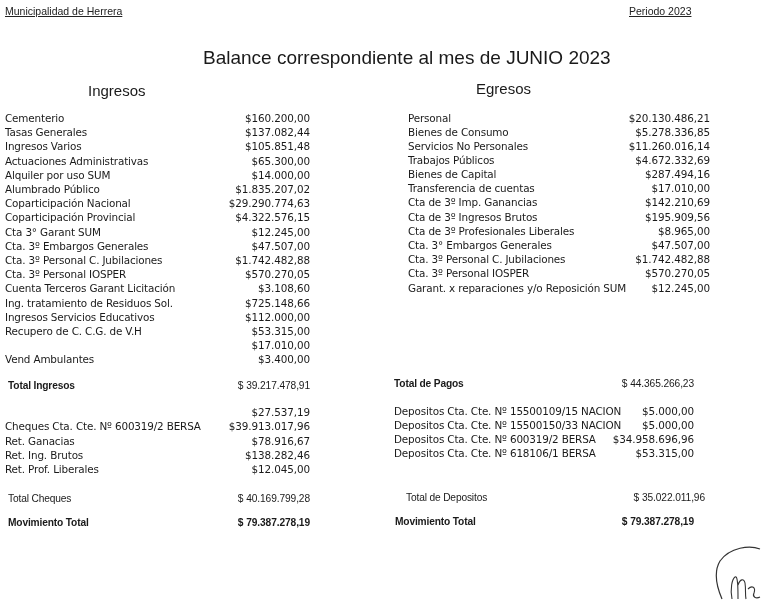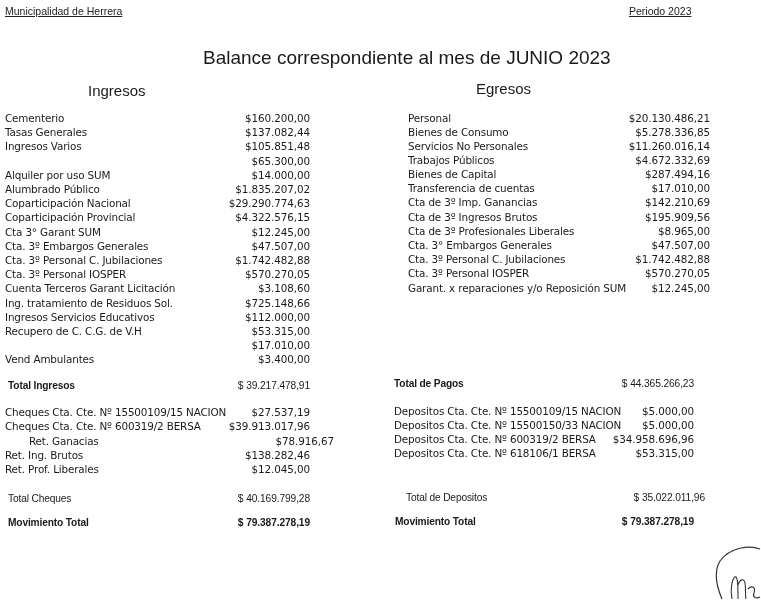--- a/index.html
+++ b/index.html
@@ -41,20 +41,21 @@
     </div>
   <div class="row left-row cal" style="top:125px;">
       <span class="lbl">Tasas Generales</span>
       <span class="amt">$137.082,44</span>
     </div>
   <div class="row left-row cal" style="top:139px;">
       <span class="lbl">Ingresos Varios</span>
       <span class="amt">$105.851,48</span>
     </div>
   <div class="row left-row cal" style="top:154px;">
+      <span class="lbl">Actuaciones Administrativas</span>
       <span class="amt">$65.300,00</span>
     </div>
   <div class="row left-row cal" style="top:168px;">
       <span class="lbl">Alquiler por uso SUM</span>
       <span class="amt">$14.000,00</span>
     </div>
   <div class="row left-row cal" style="top:182px;">
       <span class="lbl">Alumbrado Público</span>
       <span class="amt">$1.835.207,02</span>
     </div>
@@ -107,28 +108,27 @@
     </div>
 </div>
 
 <div class="row left-row arial tot" style="top:379px; left:8px; width:302px;">
     <span class="lbl bold">Total Ingresos</span>
     <span class="amt">$ 39.217.478,91</span>
   </div>
 
 <div id="cheques-list">
   <div class="row left-row cal" style="top:405px;">
-      <span class="lbl">Cheques Cta. Cte. Nº 15500109/15 NACION</span>
       <span class="amt">$27.537,19</span>
     </div>
   <div class="row left-row cal" style="top:419px;">
       <span class="lbl">Cheques Cta. Cte. Nº 600319/2 BERSA</span>
       <span class="amt">$39.913.017,96</span>
     </div>
-  <div class="row left-row cal" style="top:434px;margin-left:24px;">
+  <div class="row left-row cal" style="top:434px;">
       <span class="lbl">Ret. Ganacias</span>
       <span class="amt">$78.916,67</span>
     </div>
   <div class="row left-row cal" style="top:448px;">
       <span class="lbl">Ret. Ing. Brutos</span>
       <span class="amt">$138.282,46</span>
     </div>
   <div class="row left-row cal" style="top:462px;">
       <span class="lbl">Ret. Prof. Liberales</span>
       <span class="amt">$12.045,00</span>

